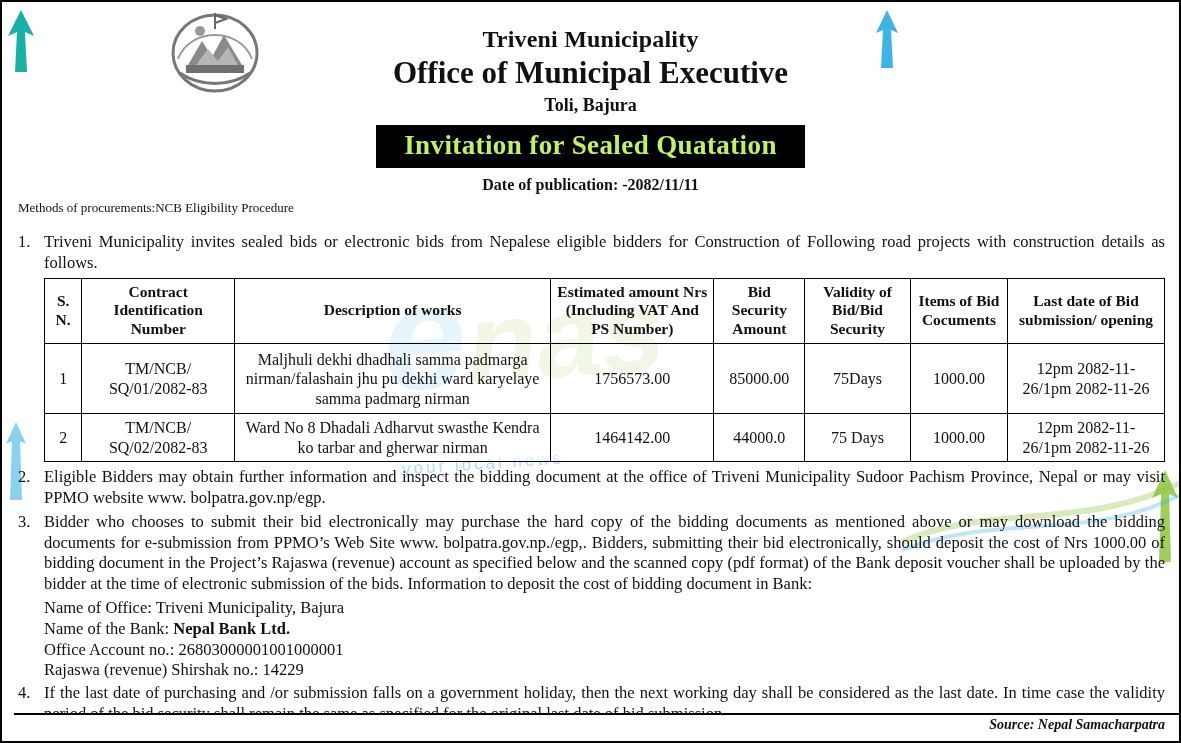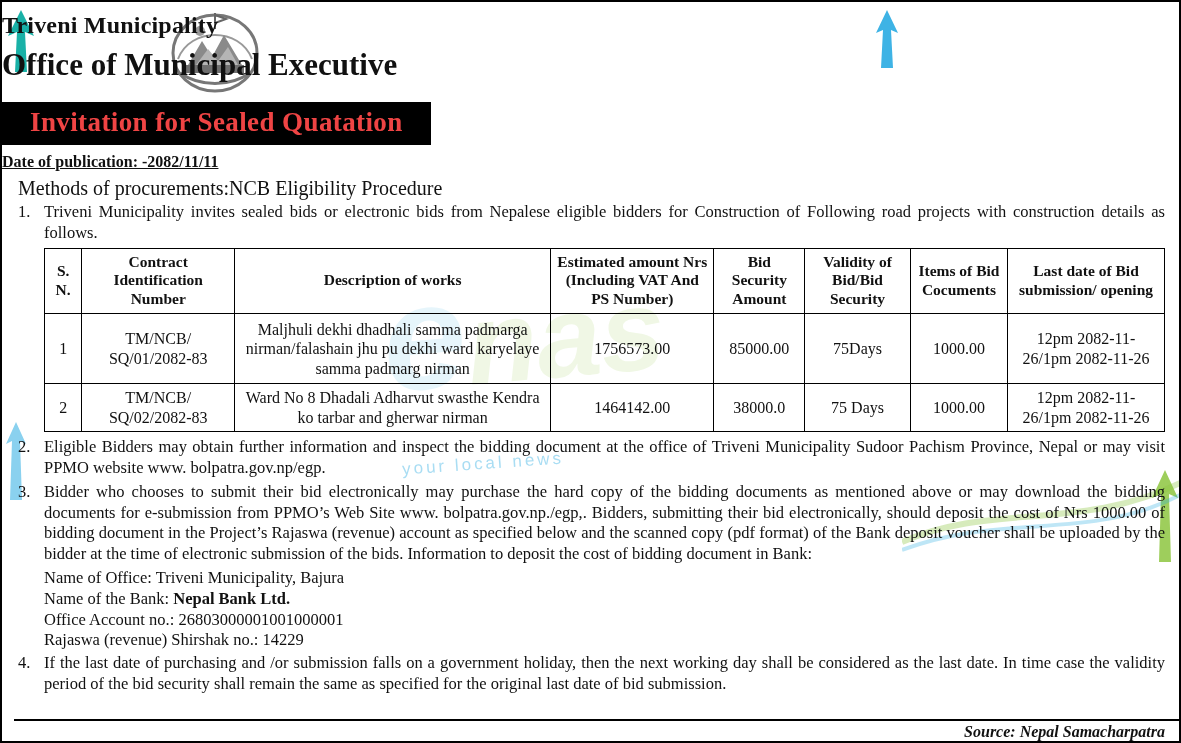--- a/index.html
+++ b/index.html
@@ -8,35 +8,35 @@
     position: relative;
     width: 1181px; height: 743px;
     margin: 0 auto;
     background: #ffffff;
     border: 2px solid #000;
     overflow: hidden;
     font-family: "Liberation Serif", serif;
     color: #111;
   }
   
-  .header { text-align: left; padding-top: 10px; position: relative; z-index: 2; }
+  .header { text-align: center; padding-top: 24px; position: relative; z-index: 2; }
   .title-muni  { font-size: 24px; font-weight: bold; letter-spacing: .2px; }
-  .title-office{ font-size: 31px; font-weight: bold; margin-top: 8px; }
+  .title-office{ font-size: 31px; font-weight: bold; margin-top: 2px; }
   .title-loc   { font-size: 18px; font-weight: bold; margin-top: 4px; }
   .banner {
-    display: inline-block; background: #000; color: #ef4444;
+    display: inline-block; background: #000; color: #bef264;
     font-size: 27px; font-weight: bold; padding: 5px 28px 7px 28px;
-    margin-top: 19px; letter-spacing: .4px;
-  }
-  .pubdate { font-size: 16px; font-weight: bold; margin-top: 8px; text-decoration: underline; }
+    margin-top: 9px; letter-spacing: .4px;
+  }
+  .pubdate { font-size: 16px; font-weight: bold; margin-top: 8px; }
   .emblem { position: absolute; left: 168px; top: 5px; width: 90px; height: 88px; z-index: 2; }
 
   
   .body { position: relative; z-index: 2; padding: 3px 12px 0 12px; }
-  .methods { font-size: 20px; margin: 3px 0 2px 4px; }
+  .methods { font-size: 13px; margin: 3px 0 16px 4px; }
   .li { display: flex; margin: 2px 0 3px 4px; }
   .li .num { flex: 0 0 26px; font-size: 16.5px; }
   .li .txt { flex: 1; font-size: 16.5px; line-height: 1.26; text-align: justify; padding-right: 2px; }
 
   
   table.quote {
     border-collapse: collapse; margin: 4px 0 5px 30px;
     width: calc(100% - 32px); background: rgba(255,255,255,0.55); border-radius: 11px;
   }
   table.quote th, table.quote td {
@@ -54,23 +54,23 @@
   .col-last{ width: 161px; }
   tr.r1 td { height: 70px; }
   tr.r2 td { height: 46px; }
 
   
   .bank { margin: 0 0 2px 30px; font-size: 16.5px; line-height: 1.26; }
   .bank .bold { font-weight: bold; }
 
   
   .footer {
-    position: absolute; left: 12px; right: 0; bottom: 0; height: 22px;
+    position: absolute; left: 12px; right: 0; bottom: 0; height: 28px;
     border-top: 2px solid #000; text-align: right; padding: 2px 14px 0 0;
-    font-size: 16px; font-weight: bold; font-style: italic; background:#fff; z-index: 3;
+    font-size: 14px; font-weight: bold; font-style: italic; background:#fff; z-index: 3;
   }
 
   
   .wm { position: absolute; pointer-events: none; z-index: 1; }
   .wm-bigtext {
     left: 380px; top: 240px; transform: rotate(-5deg);
     font-family: "Liberation Sans", sans-serif; font-weight: bold; font-style: italic;
   }
   .wm-bigtext .b { font-size: 150px; color: rgba(41,171,226,0.26); }
   .wm-bigtext .g { font-size: 115px; color: rgba(141,198,63,0.30); }
@@ -115,20 +115,21 @@
     <polygon points="26,58 38,42 48,54 58,40 68,58" fill="#b5b5b5"></polygon>
     <rect x="16" y="58" width="58" height="8" fill="#6f6f6f"></rect>
     <circle cx="30" cy="24" r="5" fill="#9a9a9a"></circle>
     <path d="M45 6 L45 22 M45 8 L56 12 L45 16" stroke="#666" stroke-width="2" fill="none"></path>
     <path d="M10 66 C 30 80, 60 80, 80 66" fill="none" stroke="#777" stroke-width="3"></path>
   </svg>
 
   <div class="header">
     <div class="title-muni">Triveni Municipality</div>
     <div class="title-office">Office of Municipal Executive</div>
+    <div class="title-loc">Toli, Bajura</div>
     <div><span class="banner">Invitation for Sealed Quatation</span></div>
     <div class="pubdate">Date of publication: -2082/11/11</div>
   </div>
 
   <div class="body">
     <div class="methods">Methods of procurements:NCB Eligibility Procedure</div>
 
     <div class="li">
       <span class="num">1.</span>
       <span class="txt">Triveni Municipality invites sealed bids or electronic bids from Nepalese eligible bidders for Construction of Following road projects with construction details as follows.</span>
@@ -156,21 +157,21 @@
           <td>85000.00</td>
           <td>75Days</td>
           <td>1000.00</td>
           <td>12pm 2082-11-26/1pm 2082-11-26</td>
         </tr>
         <tr class="r2">
           <td>2</td>
           <td>TM/NCB/ SQ/02/2082-83</td>
           <td>Ward No 8 Dhadali Adharvut swasthe Kendra ko tarbar and gherwar nirman</td>
           <td>1464142.00</td>
-          <td>38000.0</td>
+          <td>44000.0</td>
           <td>75 Days</td>
           <td>1000.00</td>
           <td>12pm 2082-11-26/1pm 2082-11-26</td>
         </tr>
       </tbody>
     </table>
 
     <div class="li">
       <span class="num">2.</span>
       <span class="txt">Eligible Bidders may obtain further information and inspect the bidding document at the office of Triveni Municipality  Sudoor Pachism Province, Nepal or may visit PPMO website www. bolpatra.gov.np/egp.</span>

